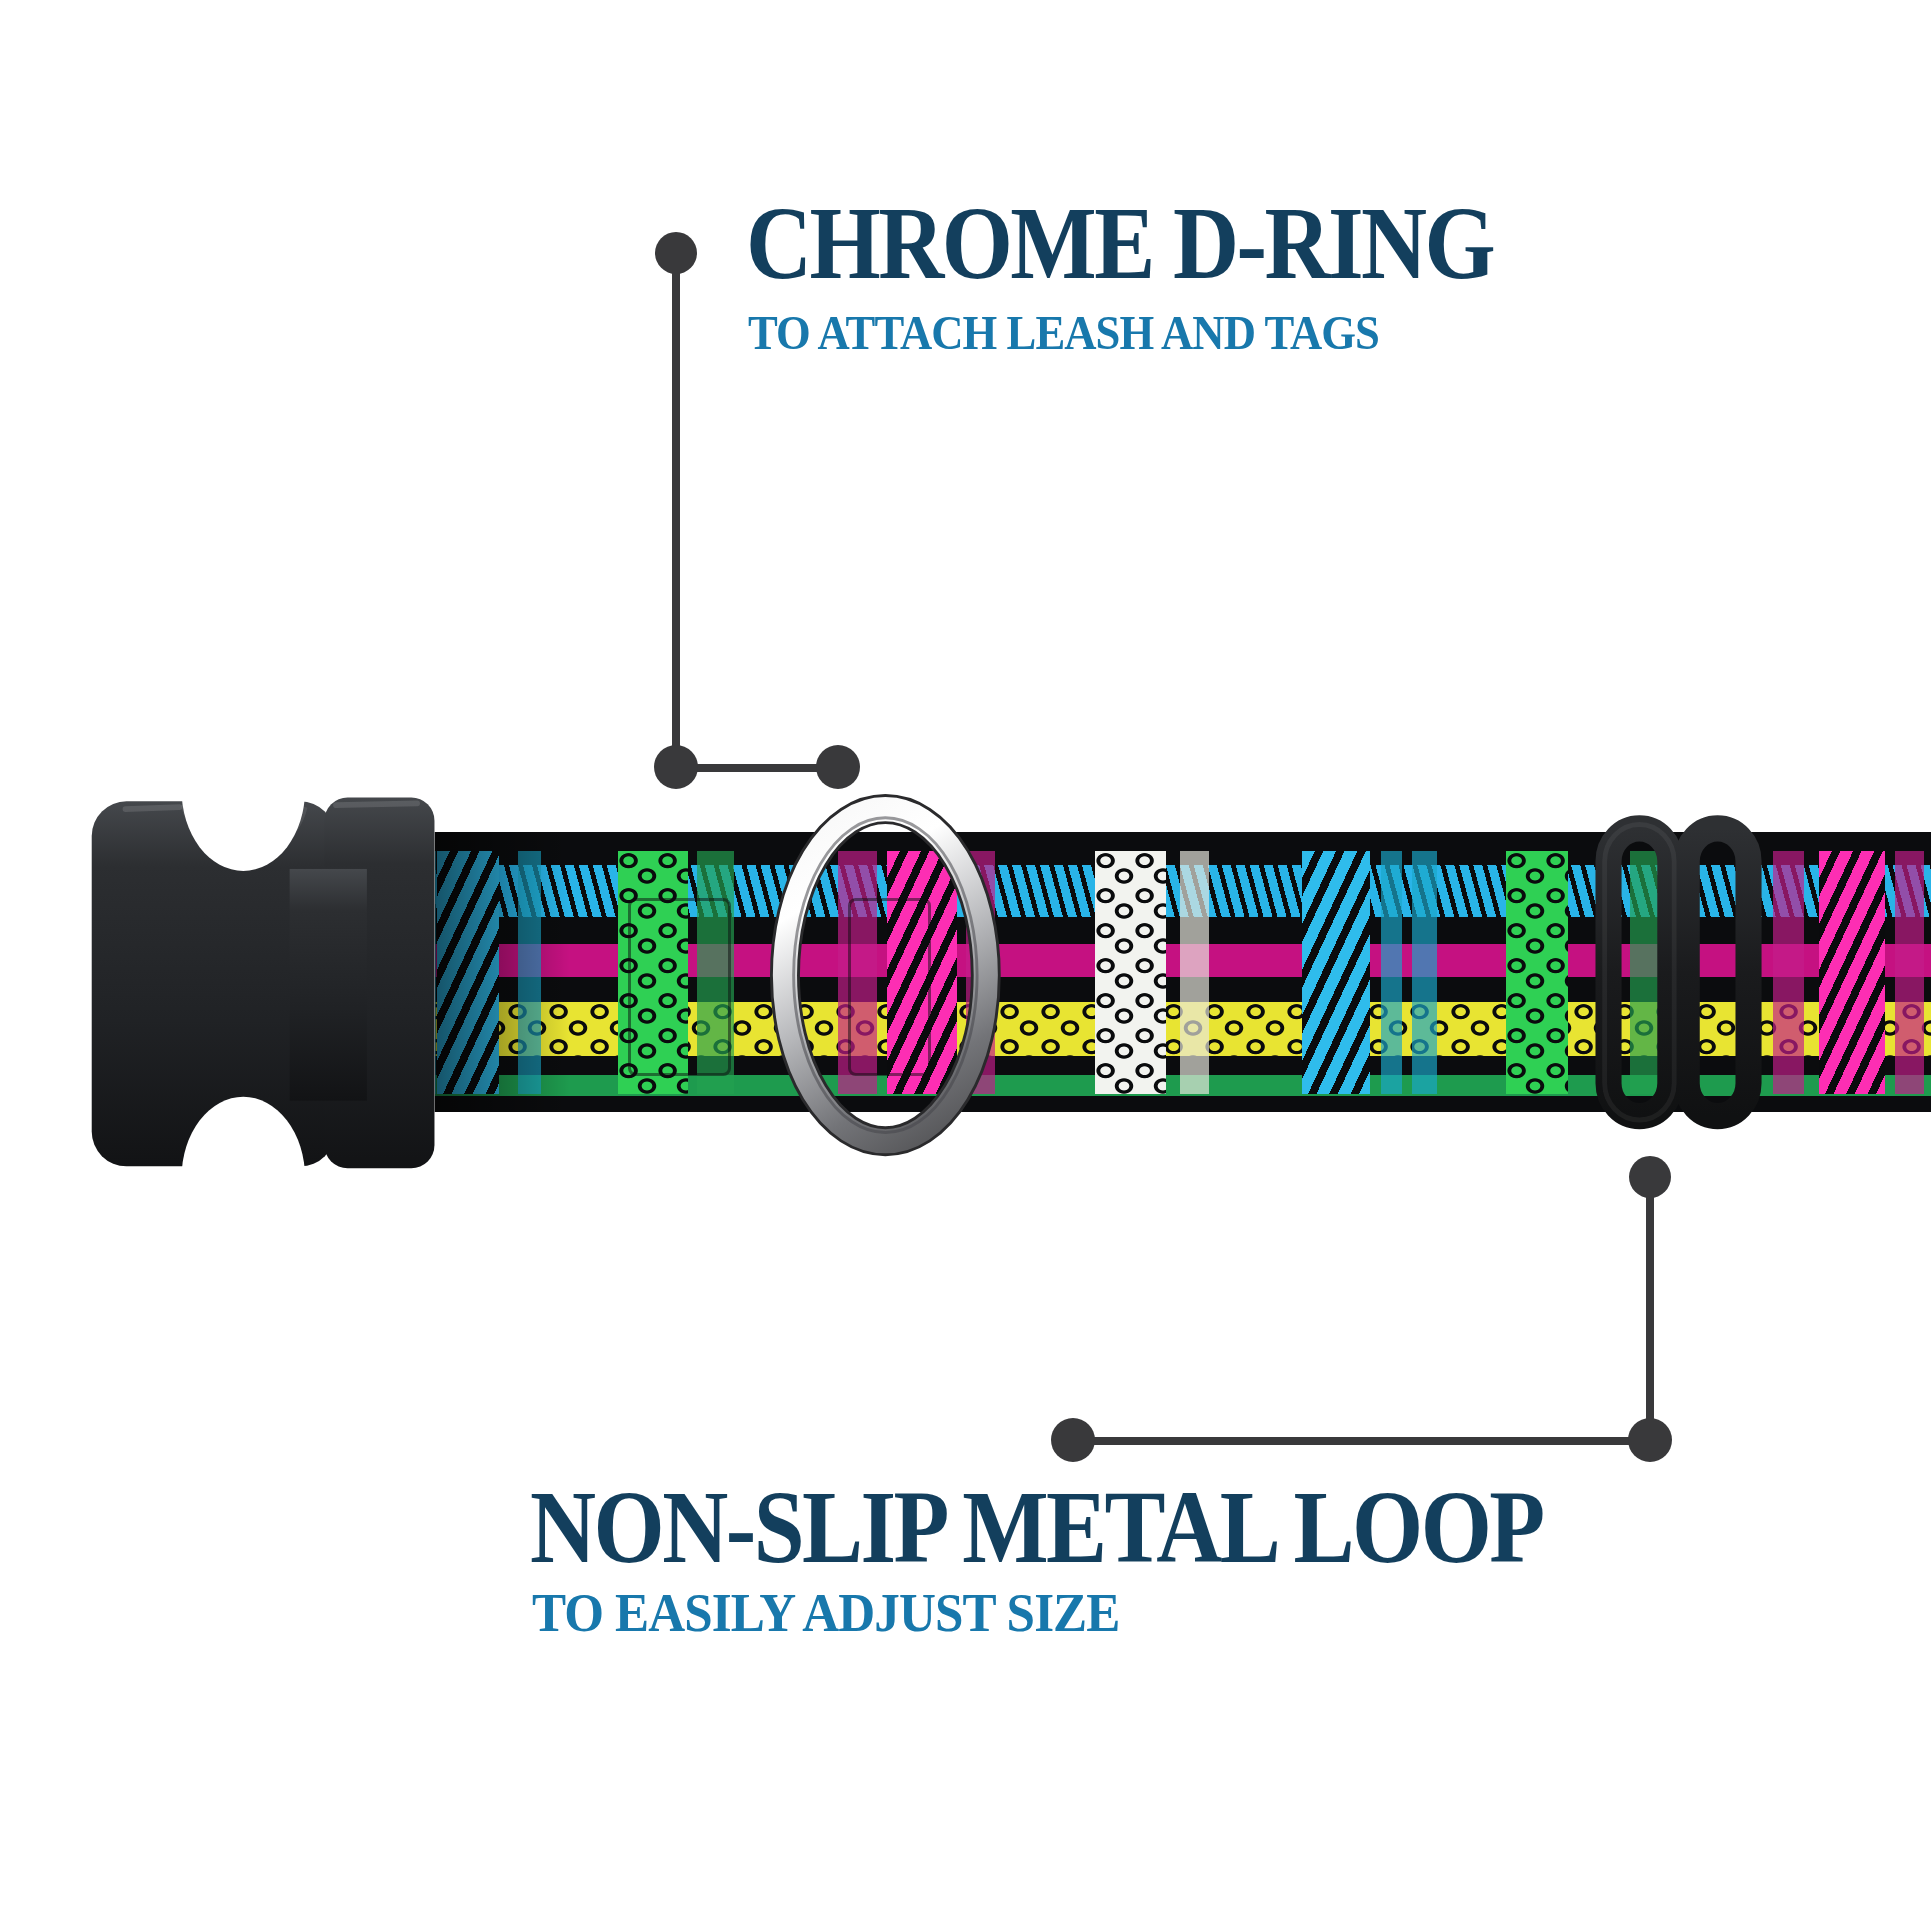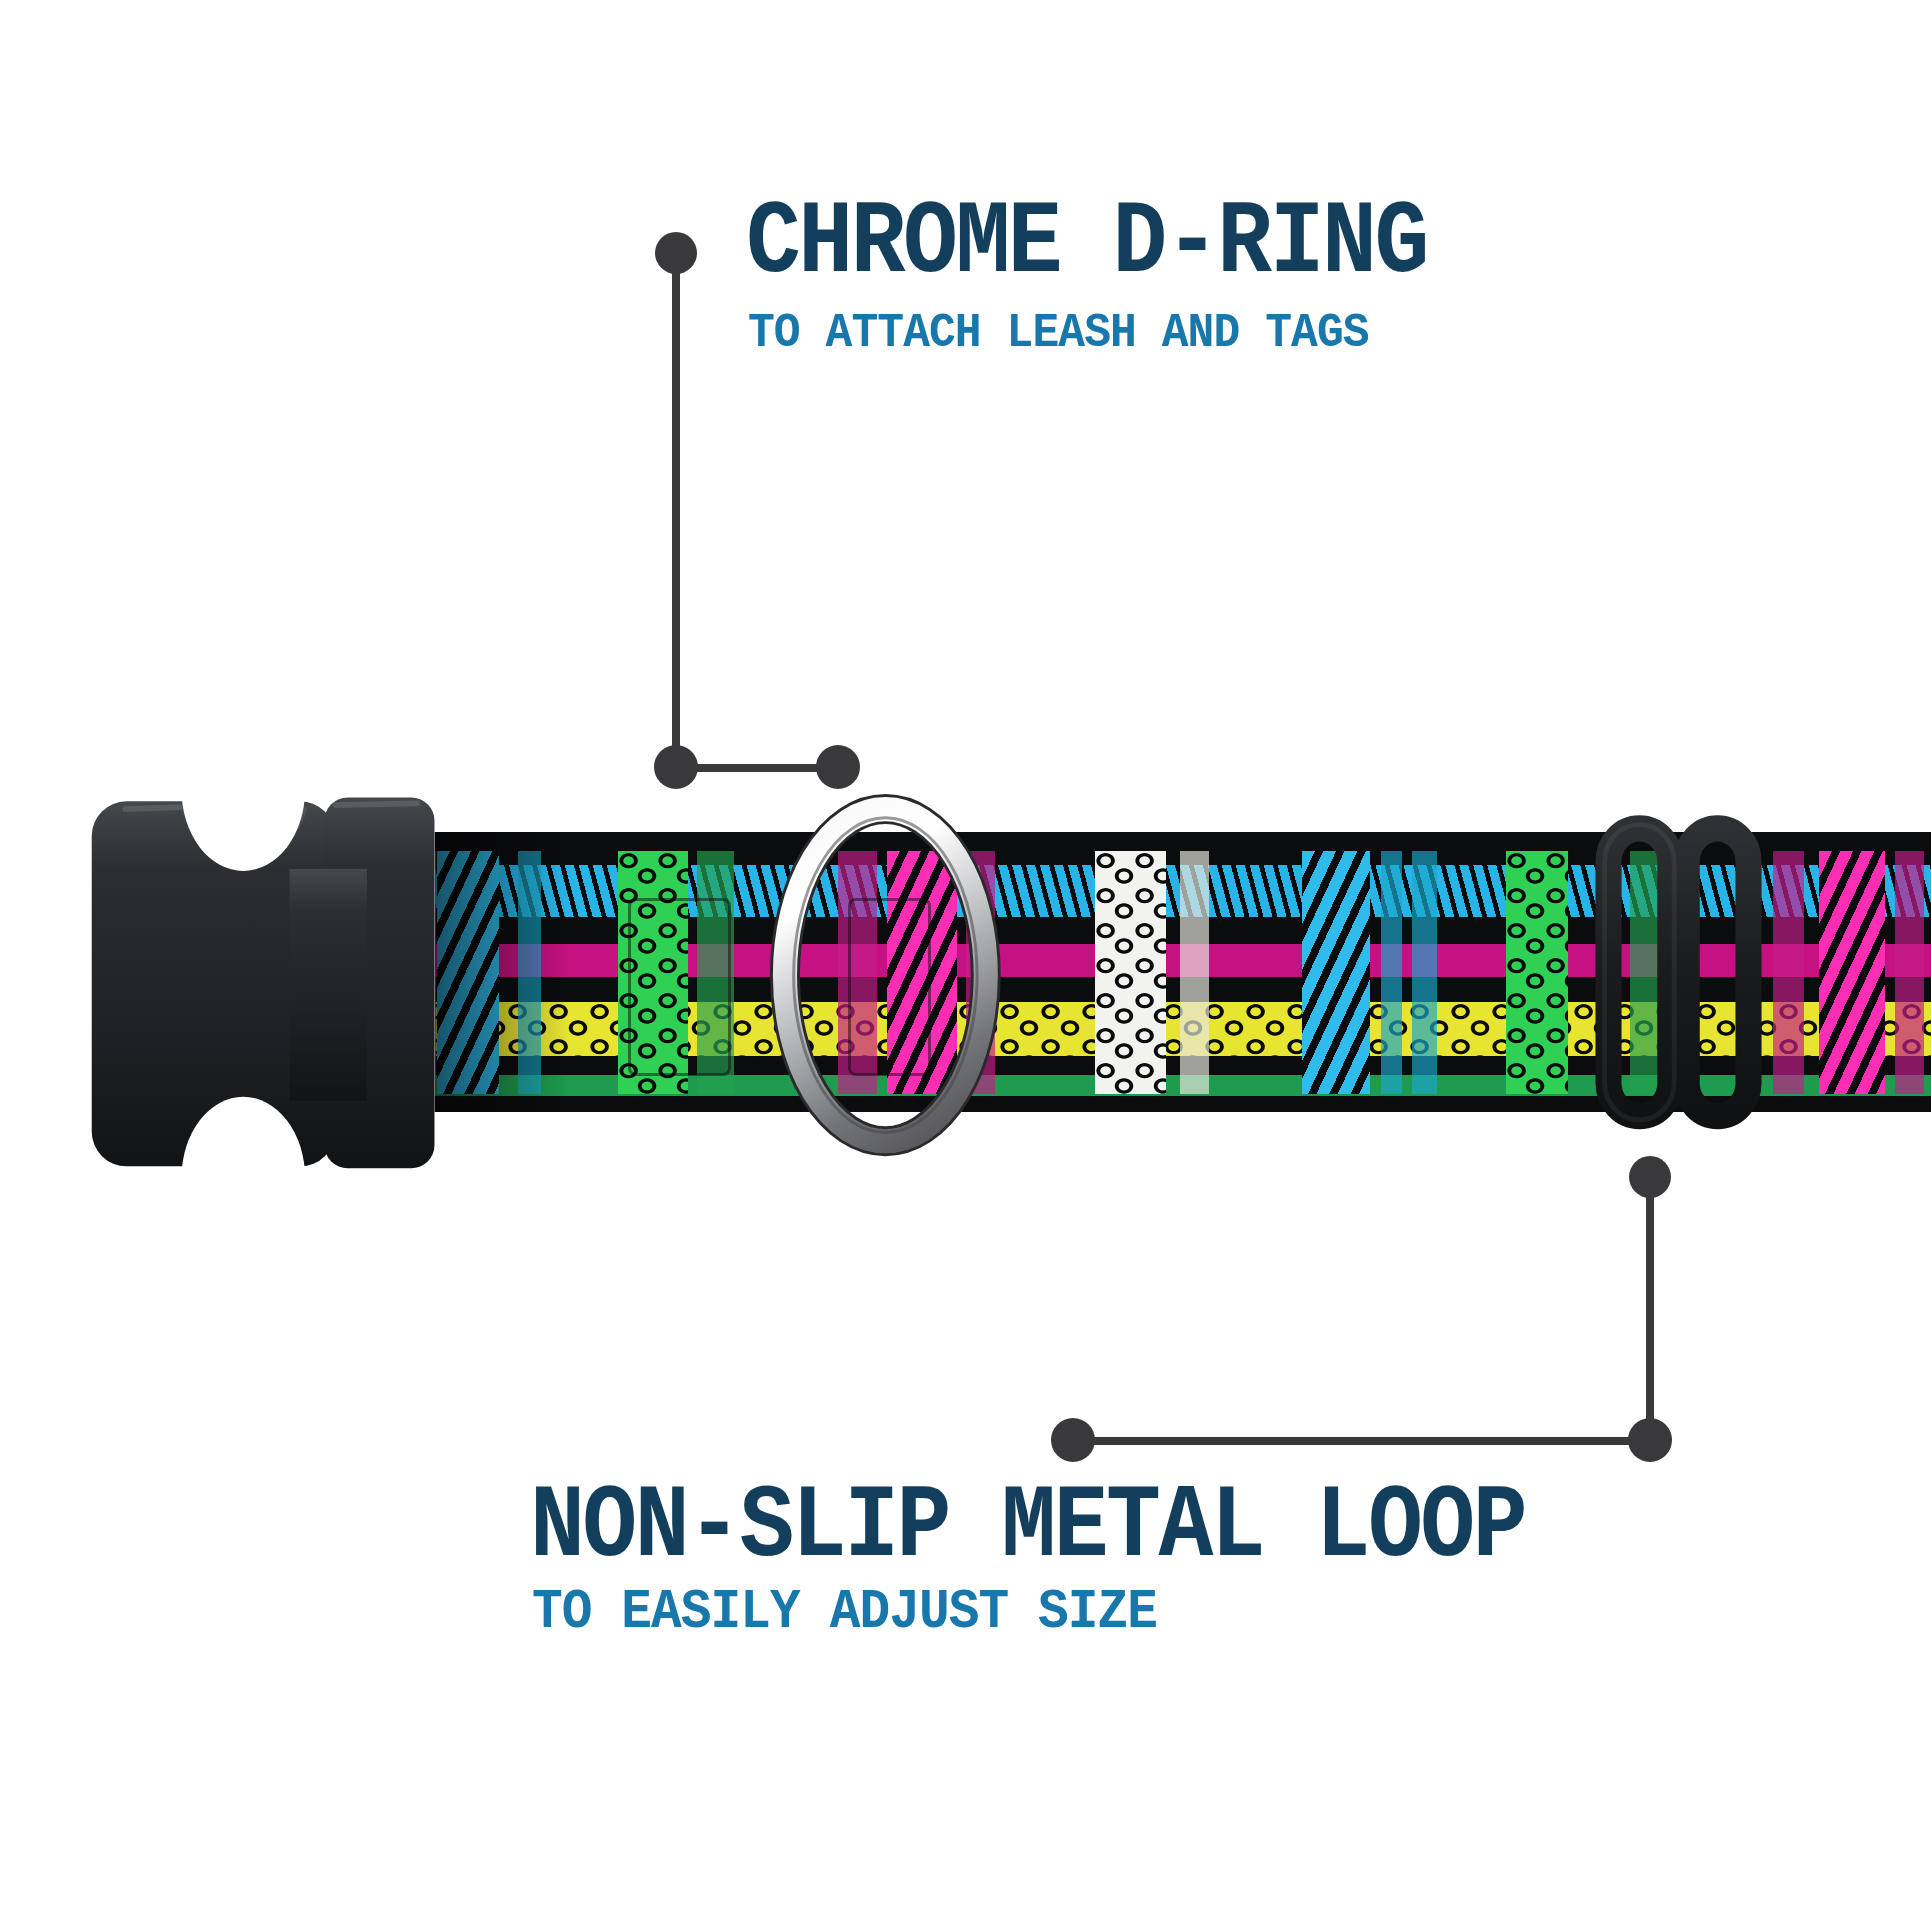--- a/index.html
+++ b/index.html
@@ -1,17 +1,17 @@
 <!DOCTYPE html>
 <html><head>
 <meta charset="utf-8">
 <style>
   html,body{margin:0;padding:0;background:#ffffff;}
   .stage{position:relative;width:1931px;height:1931px;background:#ffffff;overflow:hidden;
-         font-family:Liberation Mono, monospace;}
+         font-family:Liberation Serif, serif;}
 
   
   .dot{position:absolute;border-radius:50%;background:#39393b;}
   .cline{position:absolute;background:#39393b;}
 
   
   .callout-title{position:absolute;font-weight:bold;line-height:1;letter-spacing:-2.9px;
                  transform:scaleX(0.88);transform-origin:left top;white-space:nowrap;}
   .callout-sub{position:absolute;font-weight:bold;line-height:1;letter-spacing:-1px;
                transform:scaleX(0.93);transform-origin:left top;white-space:nowrap;}

